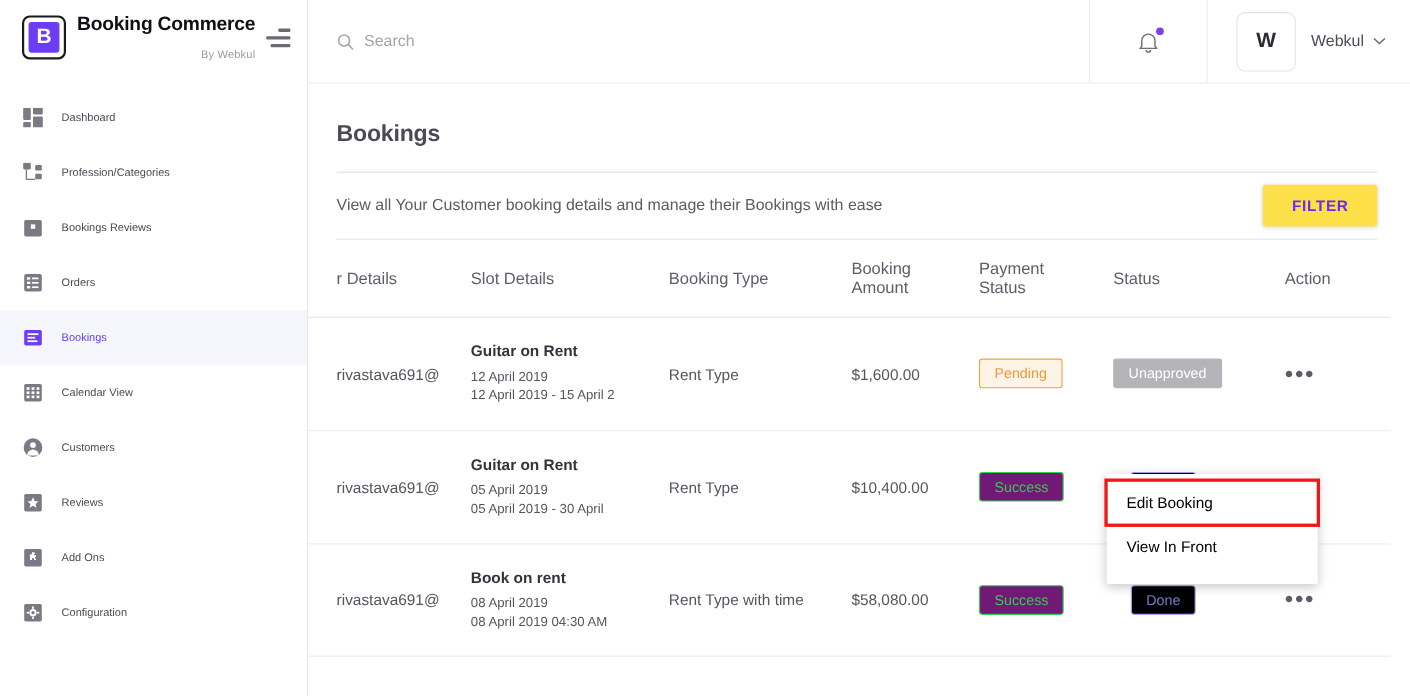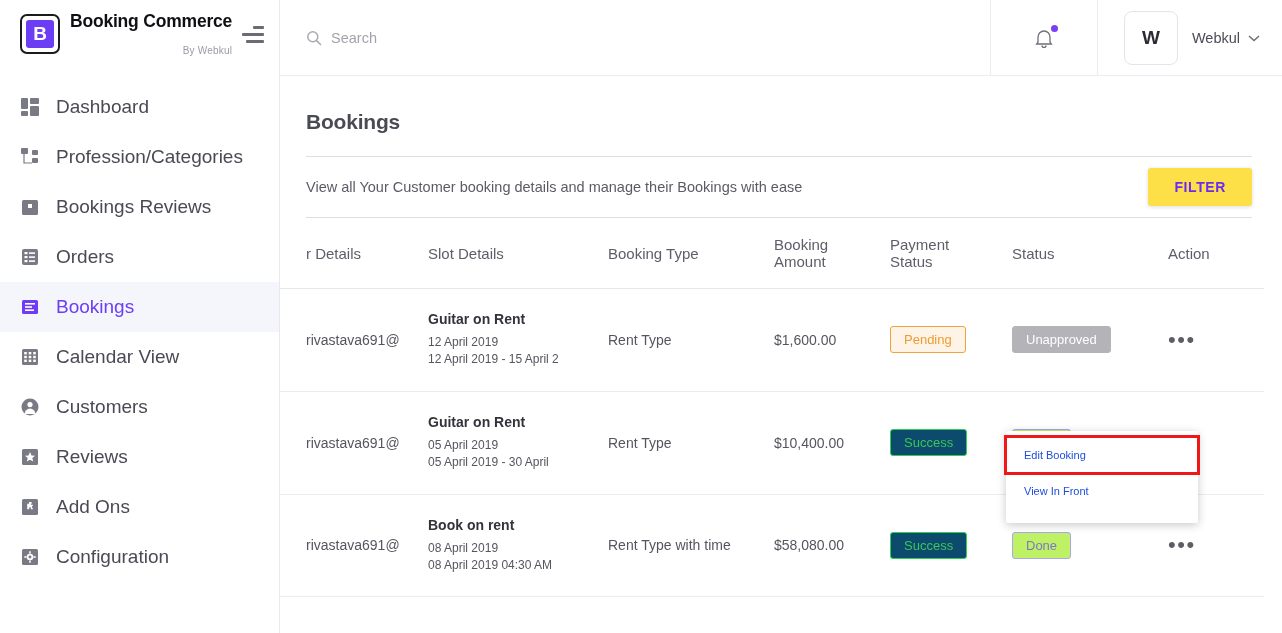--- a/index.html
+++ b/index.html
@@ -66,21 +66,21 @@
   .hamburger i:nth-child(3) { width: 18px; }
 
   .nav { padding-top: 14px; }
   .nav-item {
     height: 50px;
     display: flex; align-items: center;
     padding: 0 20px;
     gap: 16px;
     cursor: pointer;
     color: #4a4a55;
-    font-size: 19px;
+    font-size: 10px;
   }
   .nav-item.active { background: #f4f6fb; color: #6c3df4; }
   .nav-ico {
     width: 20px; height: 20px; flex: 0 0 20px;
     display: flex; align-items: center; justify-content: center;
     color: #7a7a85;
   }
   .nav-item.active .nav-ico { color: #6c3df4; }
   .nav-ico svg { display: block; }
 
@@ -203,40 +203,40 @@
 
   .badge {
     display: inline-block;
     padding: 5px 13px;
     font-size: 13px;
     border-radius: 3px;
     border: 1px solid transparent;
     white-space: nowrap;
   }
   .badge.pending { background: #fdf3e7; border-color: #f0a33c; color: #ef9c31; }
-  .badge.success { background: #0c4a6e; border-color: #2fd04d; color: #3ac756; }
+  .badge.success { background: #701a75; border-color: #2fd04d; color: #3ac756; }
   .badge.unapproved { background: #b3b3b8; border-color: #b3b3b8; color: #ffffff; }
-  .badge.done { background: #bef264; border-color: #a9a6f5; color: #7a78c9; }
+  .badge.done { background: #000000; border-color: #a9a6f5; color: #7a78c9; margin-left: 16px; }
 
   .dots { color: #5d5d66; font-size: 22px; letter-spacing: 1.5px; line-height: 1; cursor: pointer; }
 
   
   .dropdown {
     position: absolute;
     left: 726px; top: 355px;
     width: 192px;
     background: #fff;
     box-shadow: 0 2px 10px rgba(0,0,0,0.22);
     border-radius: 2px;
     z-index: 40;
     padding: 6px 0 14px 0;
   }
   .dd-item {
     padding: 12px 18px;
-    font-size: 11px; color: #1d4ed8;
+    font-size: 14px; color: #000000;
     cursor: pointer;
   }
   .dd-item.highlight {
     outline: 3px solid #f21717;
     outline-offset: -1px;
     position: relative;
     z-index: 2;
   }
 </style>
 </head>

